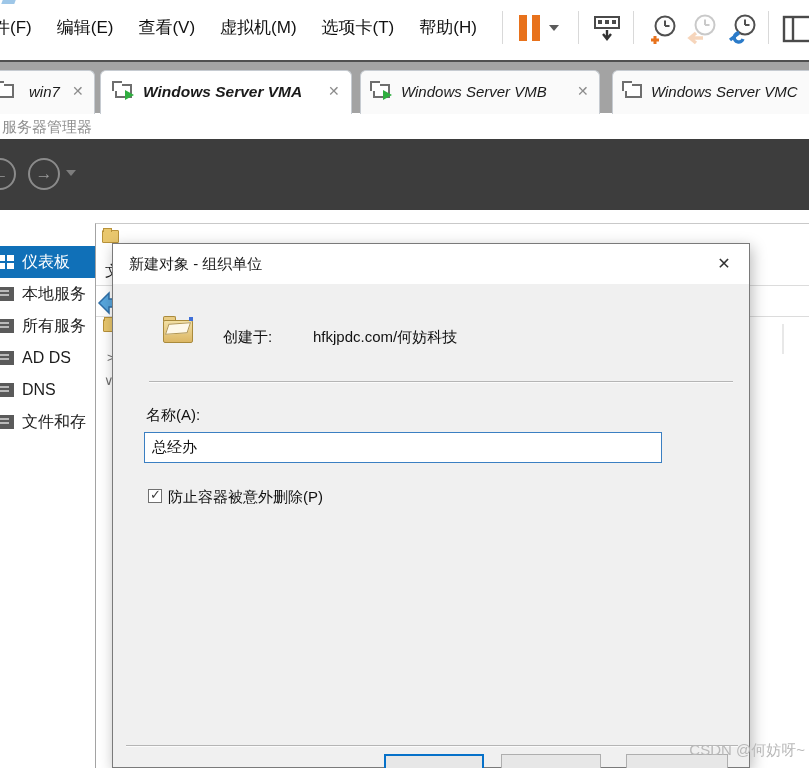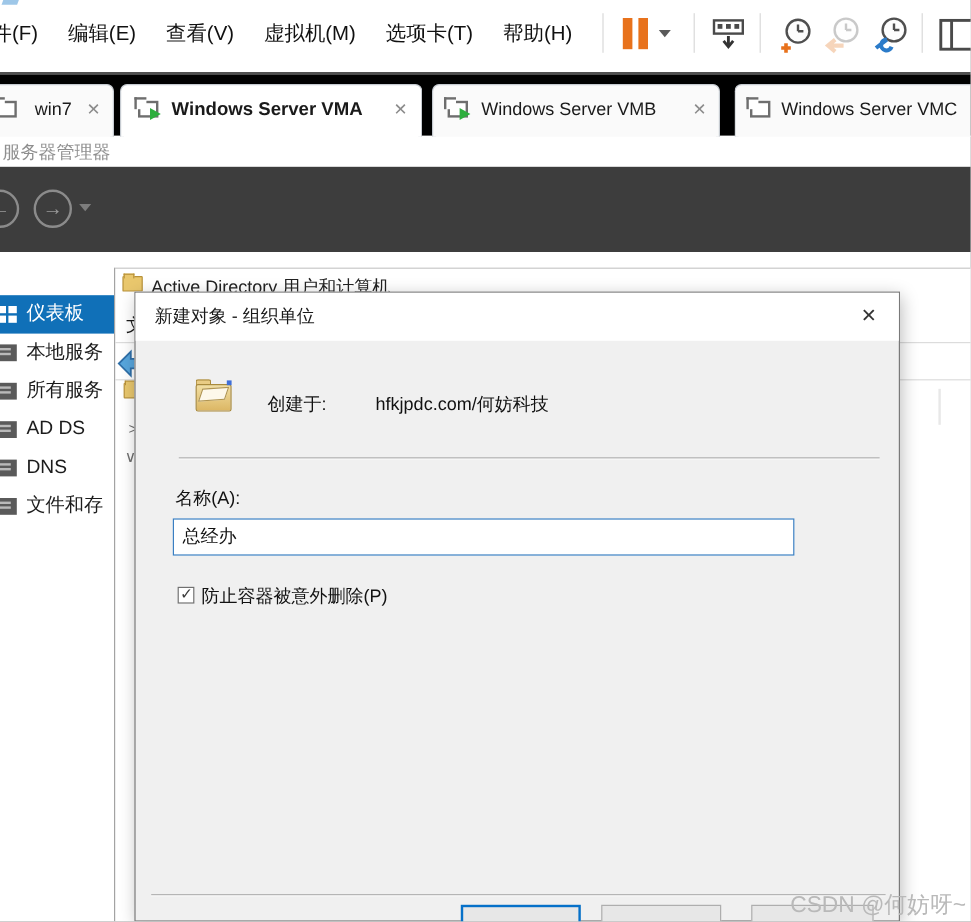--- a/index.html
+++ b/index.html
@@ -21,21 +21,21 @@
   .pause-bar { position:absolute; top:15px; width:8px; height:26px; background:#e8721c; }
   .caret-down { position:absolute; width:0; height:0;
                 border-left:5px solid transparent; border-right:5px solid transparent;
                 border-top:6px solid #5a5a5a; }
 
   .icon-svg { position:absolute; }
   .disabled { opacity:.45; }
 
   
   .tab-topline { position:absolute; left:0; top:60px; width:809px; height:2px; background:#4f4f4f; }
-  .tabstrip { position:absolute; left:0; top:62px; width:809px; height:51px; background:#000000; }
+  .tabstrip { position:absolute; left:0; top:62px; width:809px; height:51px; background:#a3a3a3;font-style:italic; }
   .tab { position:absolute; top:8px; height:44px; background:#fafafa;
          border:1px solid #c6cbd1; border-bottom:none; border-radius:6px 6px 0 0;
          font-size:15px; }
   .tab.active { background:#fff; font-weight:bold; font-size:15.5px; z-index:2; }
   .tab .tlabel { position:absolute; top:12px; white-space:nowrap; }
   .tab .tclose { position:absolute; top:12px; color:#8c8c8c; font-size:14px; cursor:default; }
   .vmicon { position:absolute; top:13px; width:17px; height:14px;
             border:2px solid #6e6e6e; background:#fff; }
   .vmicon::before { content:""; position:absolute; left:-5px; top:-5px; width:8px; height:8px;
                     border:2px solid #6e6e6e; border-right:none; border-bottom:none; background:#fff; }
@@ -103,21 +103,21 @@
                 border:1px solid #3a7fc2; background:#fff; font-size:15px; padding:0 7px;
                 font-family:inherit; color:#111; outline:none; }
 
   .cbx { position:absolute; left:35px; top:245px; width:14px; height:14px; background:#fff;
          border:1px solid #707070; }
   .cbx .chk { position:absolute; left:1px; top:-3px; font-size:13px; color:#3c3c3c; }
 
   .btn { position:absolute; top:510px; height:28px; background:#e7e7e7; border:1px solid #aeaeae; }
   .btn.default { border:2px solid #0671c9; }
 
-  .watermark { position:absolute; right:4px; top:741px; font-size:19px; color:#b9b9b9;
+  .watermark { position:absolute; right:4px; top:741px; font-size:15px; color:#b9b9b9;
                z-index:9; white-space:nowrap; }
 </style>
 </head>
 <body>
 
 <div class="screen">
 
   <div class="logo-sliver"></div>
 
   <div class="menubar">
@@ -195,21 +195,20 @@
   <div class="sm-title-frag">服务器管理器</div>
 
   <div class="banner">
     <div class="nav-circle" style="left:-16px">←</div>
     <div class="nav-circle" style="left:28px">→</div>
     <div class="caret-down" style="left:66px; top:31px; border-top-color:#7d7d7d"></div>
   </div>
 
   <div class="ad-window">
     <span class="mini-folder" style="left:6px; top:6px"></span>
-    <div class="ad-title">Active Directory 用户和计算机</div>
     <div class="ad-menu-frag">文</div>
     <div class="ad-hline" style="top:61px"></div>
     <svg class="icon-svg" style="left:0px; top:66px" width="30" height="26" viewBox="0 0 30 26">
       <path d="M13 3 L3 13 L13 23 V17 H27 V9 H13 Z" fill="#58a6dd" stroke="#2f6fa8" stroke-width="1.5"></path>
     </svg>
     <span class="mini-folder" style="left:7px; top:95px"></span>
     <div class="ad-hline" style="top:92px"></div>
     <span class="tree-glyph" style="left:11px; top:126px">&gt;</span>
     <span class="tree-glyph" style="left:8px; top:149px">∨</span>
     <div class="ad-vline" style="left:686px; top:100px; height:30px"></div>

